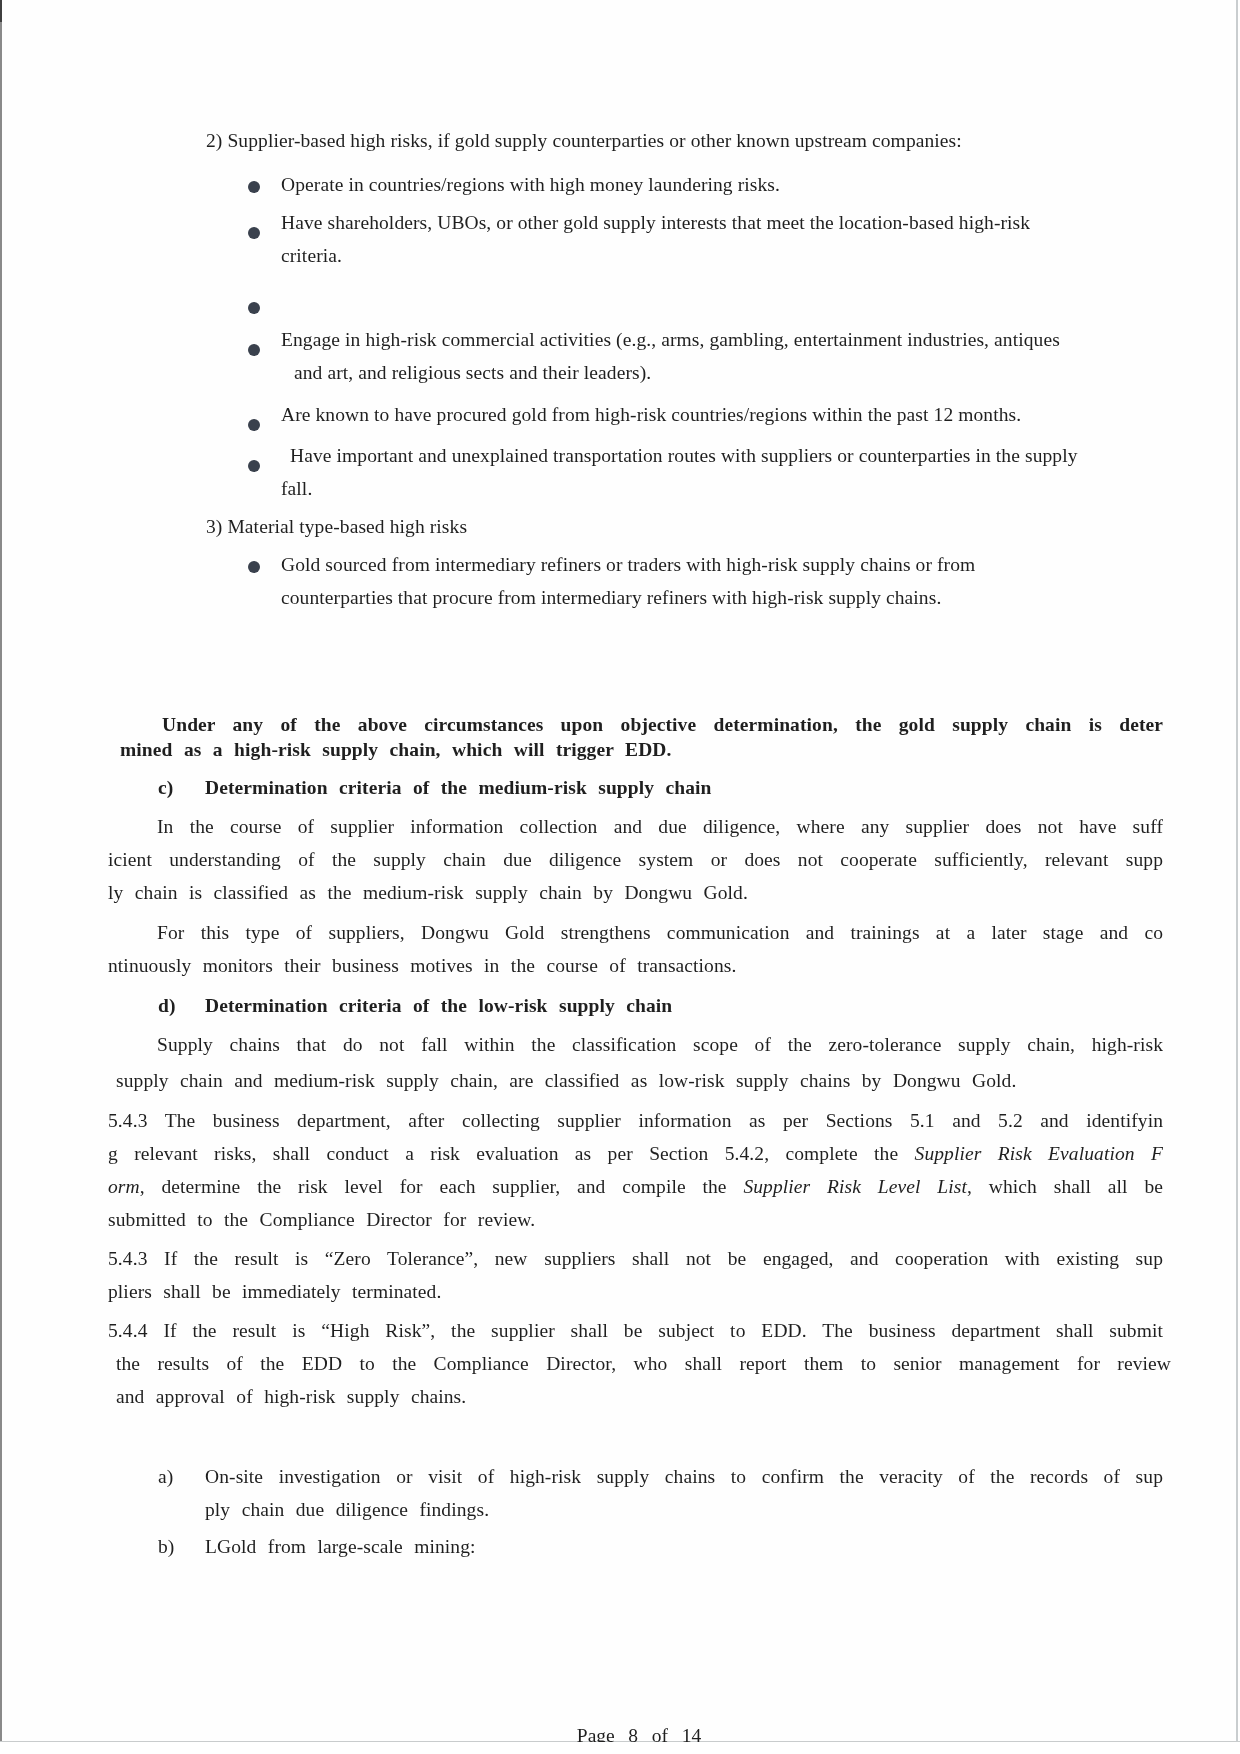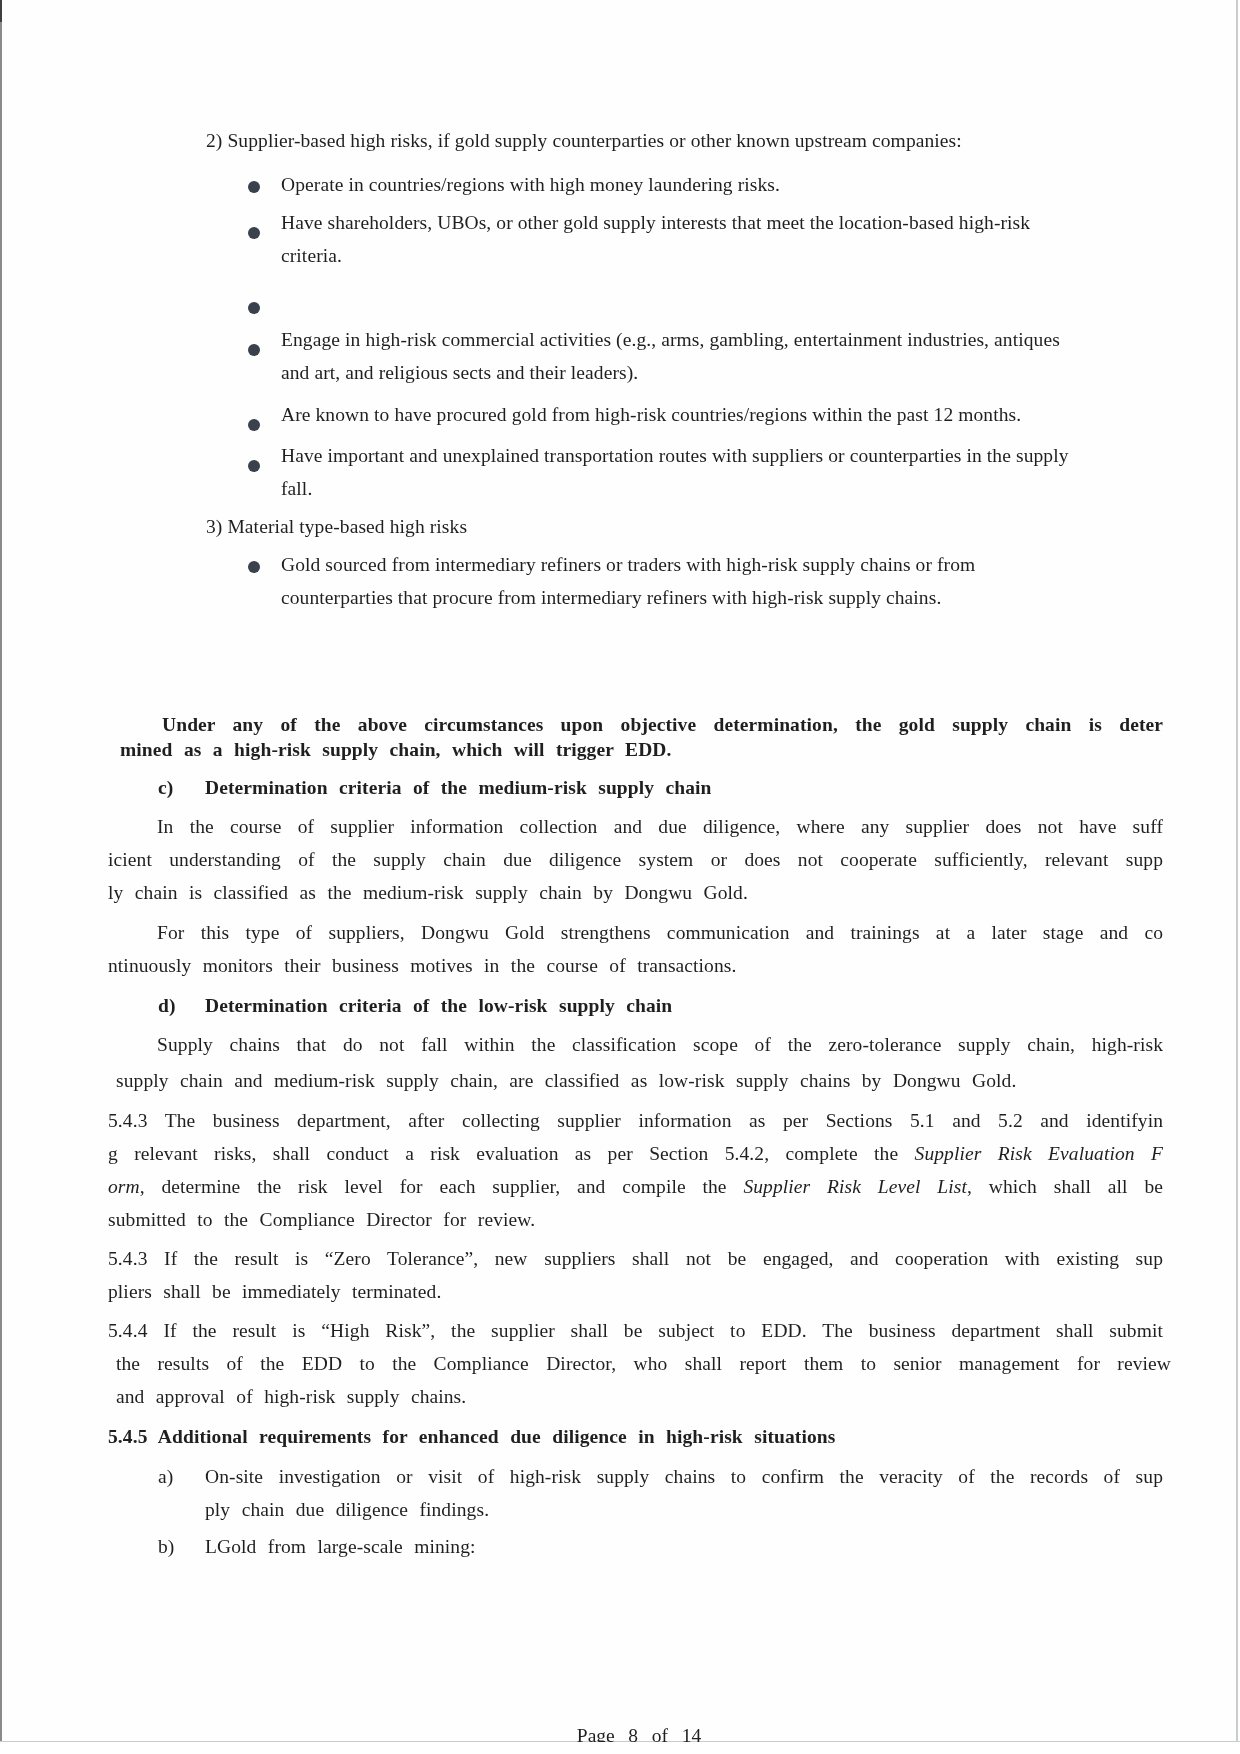--- a/index.html
+++ b/index.html
@@ -57,27 +57,27 @@
   <div class="ln" style="left:281px; top:172px;">Operate in countries/regions with high money laundering risks.</div>
 
   <span class="dot" style="left:248px; top:227px;"></span>
   <div class="ln" style="left:281px; top:210px;">Have shareholders, UBOs, or other gold supply interests that meet the location-based high-risk</div>
   <div class="ln" style="left:281px; top:243px;">criteria.</div>
 
   <span class="dot" style="left:248px; top:302px;"></span>
 
   <span class="dot" style="left:248px; top:344px;"></span>
   <div class="ln" style="left:281px; top:327px;">Engage in high-risk commercial activities (e.g., arms, gambling, entertainment industries, antiques</div>
-  <div class="ln" style="left:281px; top:360px;">and art, and religious sects and their leaders).</div>
+  <div class="ln" style="left:294px; top:360px;">and art, and religious sects and their leaders).</div>
 
   <span class="dot" style="left:248px; top:419px;"></span>
   <div class="ln" style="left:281px; top:402px;">Are known to have procured gold from high-risk countries/regions within the past 12 months.</div>
 
   <span class="dot" style="left:248px; top:460px;"></span>
-  <div class="ln" style="left:281px; top:443px;text-align:center;">Have important and unexplained transportation routes with suppliers or counterparties in the supply</div>
+  <div class="ln" style="left:290px; top:443px;text-align:center;">Have important and unexplained transportation routes with suppliers or counterparties in the supply</div>
   <div class="ln" style="left:281px; top:476px;">fall.</div>
 
   <div class="ln" style="left:206px; top:514px;">3) Material type-based high risks</div>
 
   <span class="dot" style="left:248px; top:561px;"></span>
   <div class="ln" style="left:281px; top:552px;">Gold sourced from intermediary refiners or traders with high-risk supply chains or from</div>
   <div class="ln" style="left:281px; top:585px;">counterparties that procure from intermediary refiners with high-risk supply chains.</div>
 
   <div class="ln just bold ind54" style="left:108px; top:702px;margin-top:10px;">Under any of the above circumstances upon objective determination, the gold supply chain is deter</div>
   <div class="ln bold ws" style="left:120px; top:737px;">mined as a high-risk supply chain, which will trigger EDD.</div>
@@ -103,21 +103,20 @@
   <div class="ln just" style="left:108px; top:1174px;"><span class="it">orm</span><span>, determine the risk level for each supplier, and compile the </span><span class="it">Supplier Risk Level List</span><span>, which shall all be</span></div>
   <div class="ln ws" style="left:108px; top:1207px;">submitted to the Compliance Director for review.</div>
 
   <div class="ln just" style="left:108px; top:1246px;">5.4.3 If the result is “Zero Tolerance”, new suppliers shall not be engaged, and cooperation with existing sup</div>
   <div class="ln ws" style="left:108px; top:1279px;">pliers shall be immediately terminated.</div>
 
   <div class="ln just" style="left:108px; top:1318px;">5.4.4 If the result is “High Risk”, the supplier shall be subject to EDD. The business department shall submit</div>
   <div class="ln just" style="left:116px; top:1351px;">the results of the EDD to the Compliance Director, who shall report them to senior management for review</div>
   <div class="ln ws" style="left:116px; top:1384px;">and approval of high-risk supply chains.</div>
 
-  <div class="ln bold ws" style="left:108px; top:1424px;">5.4.5 Additional requirements for enhanced due diligence in high-risk situations</div>
 
   <div class="ln" style="left:158px; top:1464px;">a)</div>
   <div class="ln just" style="left:205px; top:1464px; width:958px;">On-site investigation or visit of high-risk supply chains to confirm the veracity of the records of sup</div>
   <div class="ln ws" style="left:205px; top:1497px;">ply chain due diligence findings.</div>
 
   <div class="ln" style="left:158px; top:1534px;">b)</div>
   <div class="ln ws" style="left:205px; top:1534px;">LGold from large-scale mining:</div>
 
   <div class="footer">Page 8 of 14</div>
 

